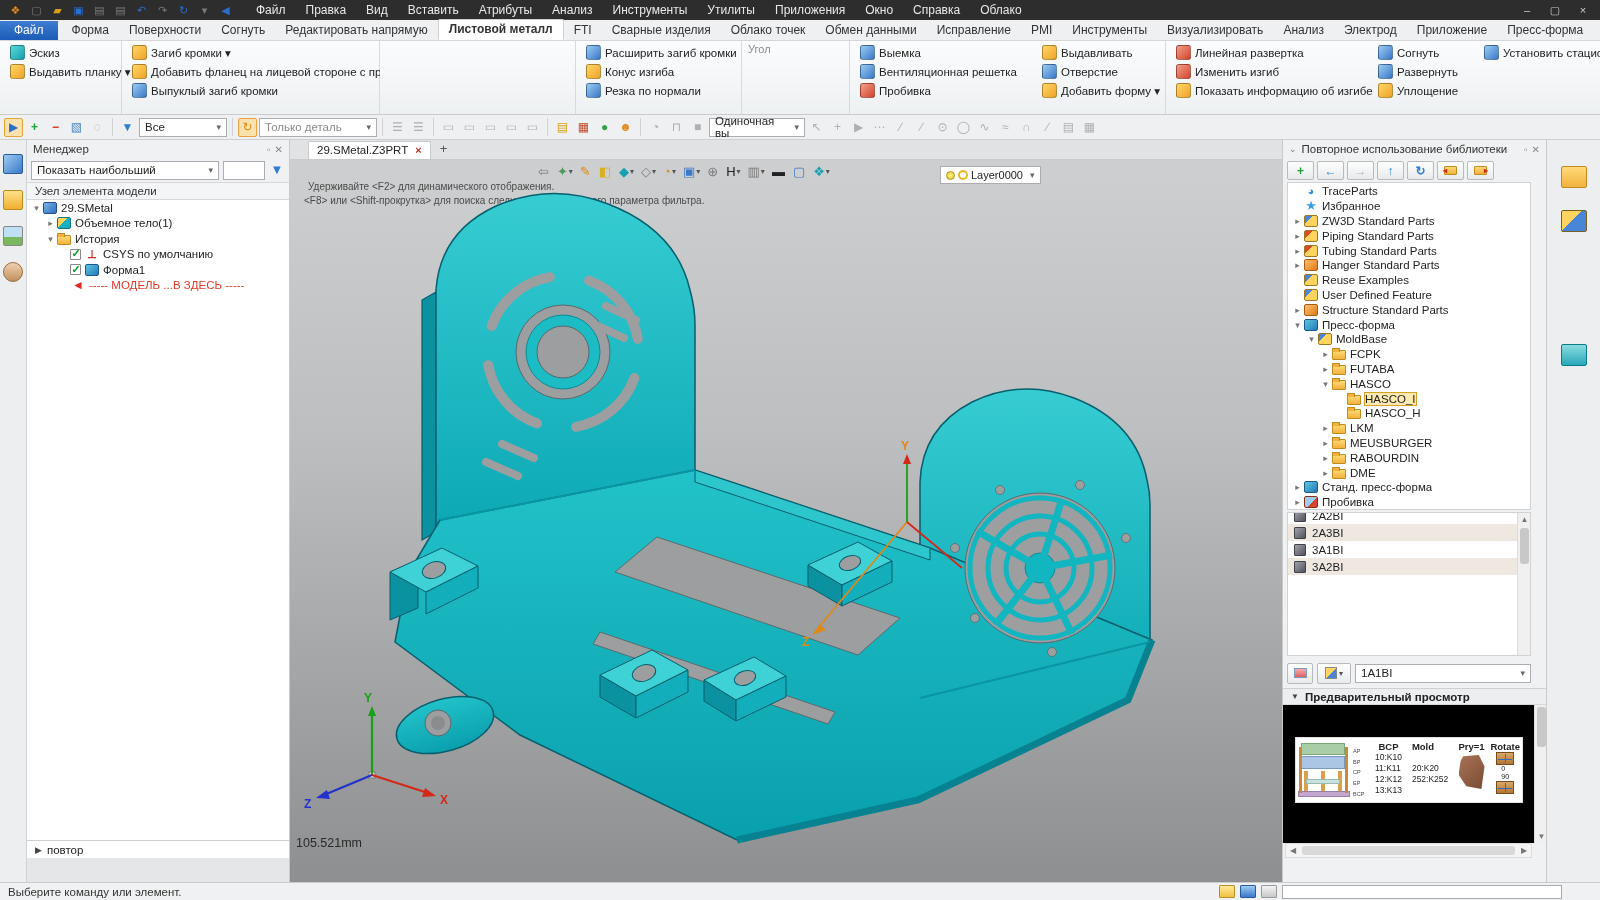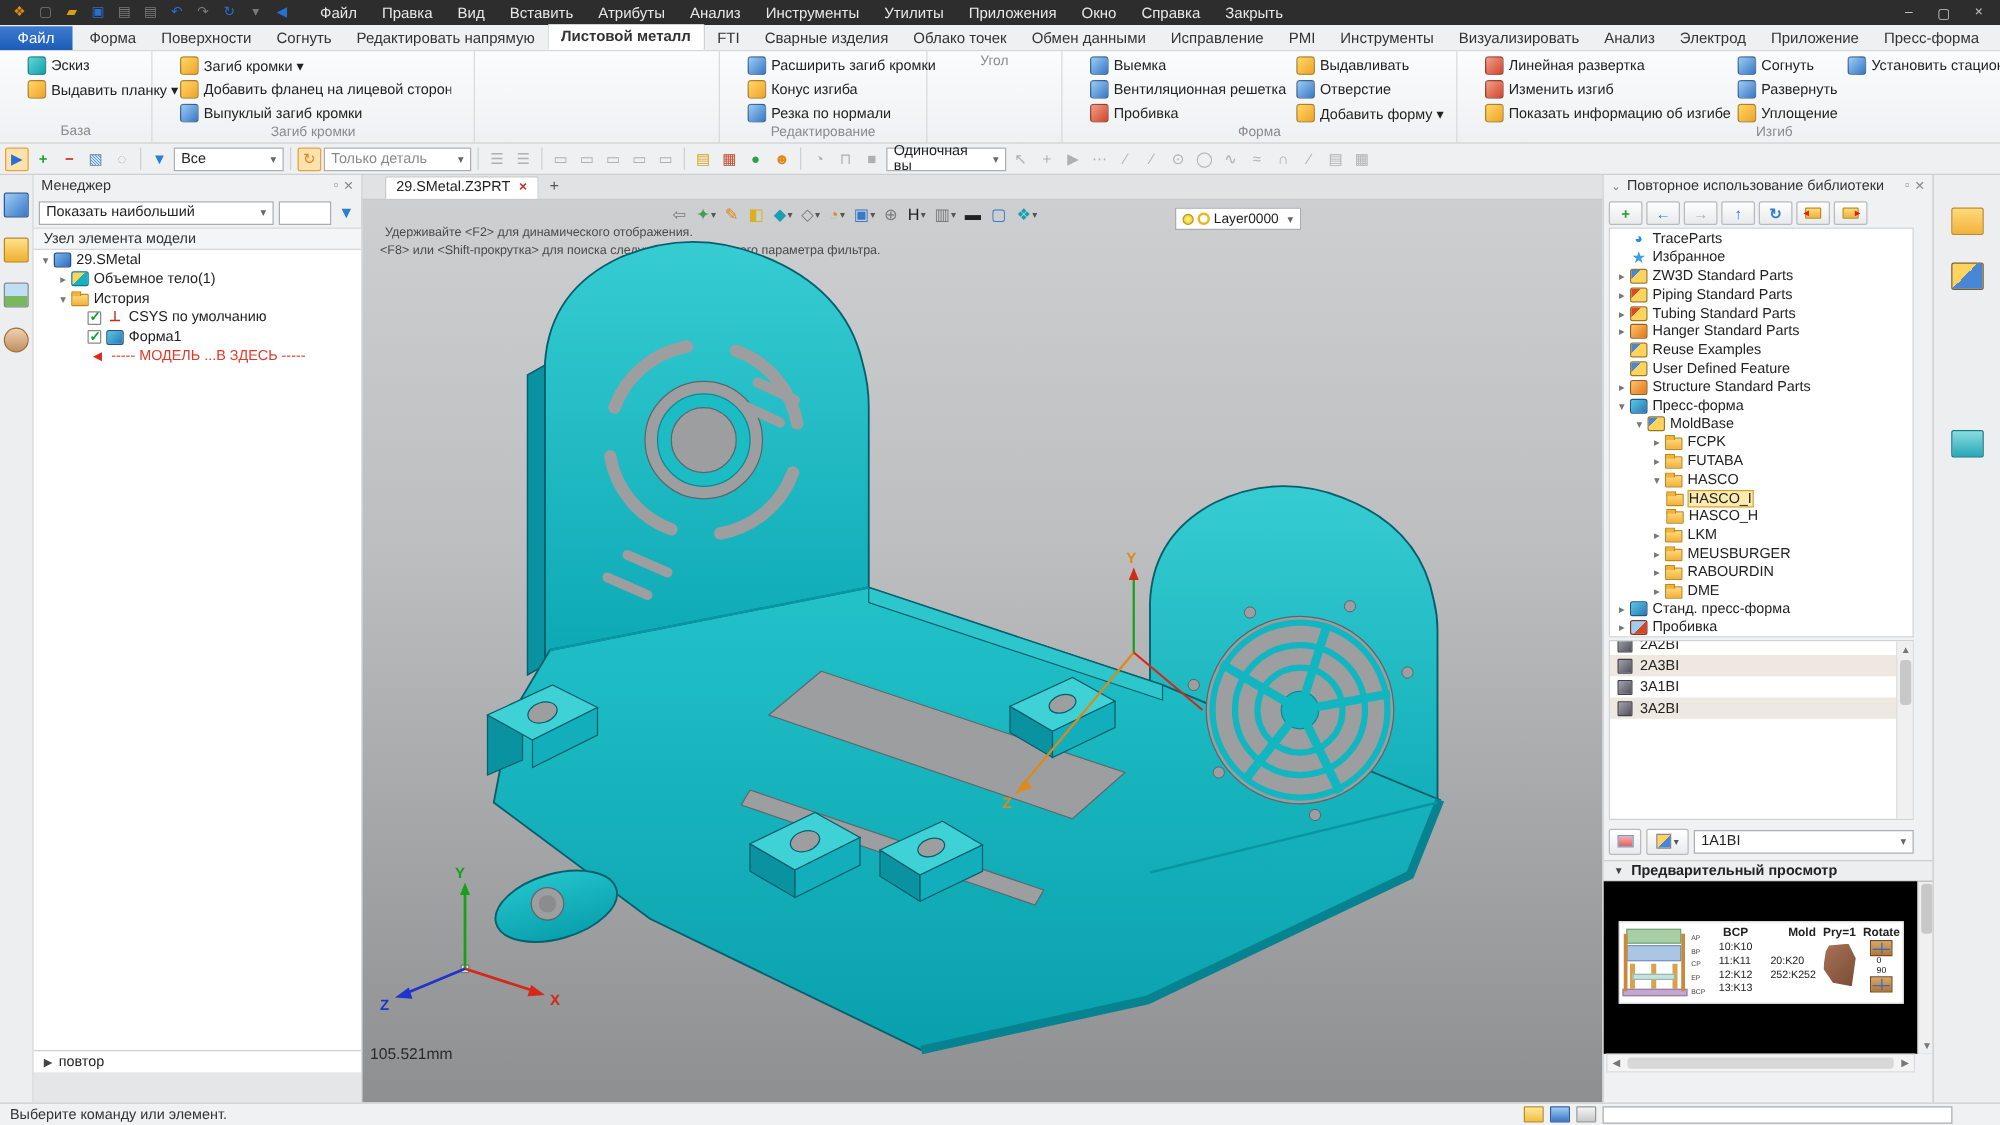--- a/index.html
+++ b/index.html
@@ -14,21 +14,21 @@
 .wintitle{position:absolute;left:0;right:0;text-align:center;font-size:11.5px;color:#ddd;pointer-events:none}
 .winbtns{margin-left:auto;display:flex;gap:2px;padding-right:4px;z-index:2}
 .winbtn{width:26px;height:16px;display:flex;align-items:center;justify-content:center;color:#ccc;font-size:11px}
 
 .tabrow{position:absolute;left:0;top:20px;width:1600px;height:21px;background:#eef0f2;border-bottom:1px solid #d4d6d8;display:flex;align-items:flex-end}
 .rtab{padding:2px 10px 3px;font-size:12px;color:#333;white-space:nowrap}
 .rtab.file{background:linear-gradient(#3f7cd0,#1b5cb8);color:#fff;margin-right:4px;padding:2px 14px 3px}
 .rtab.active{background:#fff;border:1px solid #cfd1d3;border-bottom:1px solid #fff;border-radius:2px 2px 0 0;font-weight:bold}
 
 .ribbon{position:absolute;left:0;top:41px;width:1600px;height:74px;background:linear-gradient(#fbfcfd,#eef1f3);border-bottom:1px solid #ccc;display:flex}
-.rgroup{border-right:1px solid #d8dadc;display:flex;flex-direction:column;padding:2px 18px 0;flex:none}
+.rgroup{border-right:1px solid #d8dadc;display:flex;flex-direction:row;padding:2px 6px 0;flex:none}
 .rcols{display:flex;flex:1}
 .rcol{display:flex;flex-direction:column;justify-content:flex-start}
 .rbtn{display:flex;align-items:center;gap:4px;height:19px;padding:0 4px;white-space:nowrap;border-radius:2px}
 .rl{font-size:11.5px;color:#222}
 .ri{width:15px;height:15px;border-radius:3px;flex:none;border:1px solid rgba(0,0,0,.28)}
 .ica{background:linear-gradient(135deg,#ffd766,#efa32a)}
 .icb{background:linear-gradient(135deg,#9ccdf2,#3a78c8)}
 .icc{background:linear-gradient(135deg,#5fd8d8,#13a0ae)}
 .icd{background:linear-gradient(135deg,#f0a08c,#d4452c)}
 .rcap{height:15px;text-align:center;font-size:11px;color:#8a8a8a;overflow:hidden;white-space:nowrap}
@@ -51,21 +51,21 @@
 .manager{position:absolute;left:27px;top:0;width:263px;height:742px;background:#f0f1f2;border-right:1px solid #c8cacc}
 .phead{height:18px;display:flex;align-items:center;padding:0 6px;font-size:11.5px;color:#333;background:#f0f1f2}
 .phbtns{margin-left:auto;display:flex;gap:4px;color:#888;font-size:10px}
 .mtools{display:flex;align-items:center;gap:4px;padding:2px 4px;height:24px}
 .mtools .combo{flex:1}
 .mbox{width:42px;height:19px;background:#fff;border:1px solid #abadb3}
 .funnel{width:16px;height:16px;color:#2a7fd4;font-size:13px;line-height:16px;text-align:center}
 .colhdr{height:18px;background:#f4f5f6;border-top:1px solid #d8d8d8;border-bottom:1px solid #d8d8d8;display:flex;align-items:center;padding:0 8px;font-size:11.5px;color:#333}
 .treearea{position:absolute;left:0;top:60px;right:0;bottom:42px;background:#fff;overflow:hidden}
 .trow{display:flex;align-items:center;height:15.5px;padding-left:4px;white-space:nowrap;font-size:11.5px}
-.trow.d1{padding-left:18px}.trow.d2{padding-left:32px}.trow.d3{padding-left:33px}
+.trow.d1{padding-left:18px}.trow.d2{padding-left:32px}.trow.d3{padding-left:47px}
 .trow.red .tlb{color:#e0392a}
 .trow.sel .tlb{background:#fdeab0;outline:1px solid #d8a020}
 .texp{width:11px;color:#777;font-size:9px;flex:none;text-align:center}
 .ckb{display:none;width:11px;height:11px;border:1px solid #8a8a8a;background:#fff;margin-right:3px;position:relative;flex:none;border-radius:1px}
 .ckb.on{display:inline-block}
 .ckb.on::before{content:"✓";color:#0aa02a;font-weight:bold;font-size:11px;position:absolute;top:-2.5px;left:0.5px}
 .ti{width:14px;height:12px;margin:0 4px 0 1px;flex:none;position:relative;font-size:11px;line-height:12px;text-align:center}
 .t-folder{background:linear-gradient(#ffda79,#f2b23c);border:1px solid #c08a1e;border-radius:1px;height:10px;margin-top:2px}
 .t-folder::before{content:"";position:absolute;top:-3px;left:-1px;width:6px;height:3px;background:#f2b23c;border:1px solid #c08a1e;border-bottom:none;border-radius:1px 1px 0 0}
 .t-globe::before{content:"◕";color:#2f8fd8}
@@ -199,21 +199,21 @@
         <span class="menu">Правка</span>
         <span class="menu">Вид</span>
         <span class="menu">Вставить</span>
         <span class="menu">Атрибуты</span>
         <span class="menu">Анализ</span>
         <span class="menu">Инструменты</span>
         <span class="menu">Утилиты</span>
         <span class="menu">Приложения</span>
         <span class="menu">Окно</span>
         <span class="menu">Справка</span>
-        <span class="menu">Закрыть</span>
+        <span class="menu">Облако</span>
       </div>
     <div class="winbtns">
       <span class="winbtn">–</span>
       <span class="winbtn">▢</span>
       <span class="winbtn">×</span>
     </div>
   </div>
 
   <div class="tabrow">
     <div style="display:flex;align-items:flex-end">
@@ -1051,21 +1051,21 @@
             </div>
           <div class="pcol" style="width:44px;align-items:center">
             <span class="h">BCP</span>
             <div>
                 <div>10:K10</div>
                 <div>11:K11</div>
                 <div>12:K12</div>
                 <div>13:K13</div>
               </div>
           </div>
-          <div class="pcol" style="width:44px;align-items:flex-end">
+          <div class="pcol" style="width:44px;align-items:flex-start">
             <span class="h">Mold</span>
             <div style="margin-top:11px">
                 <div>20:K20</div>
                 <div>252:K252</div>
               </div>
           </div>
           <div class="pcol" style="width:34px;align-items:center">
             <span class="h">Pry=1</span>
             <div class="prybody"></div>
           </div>

